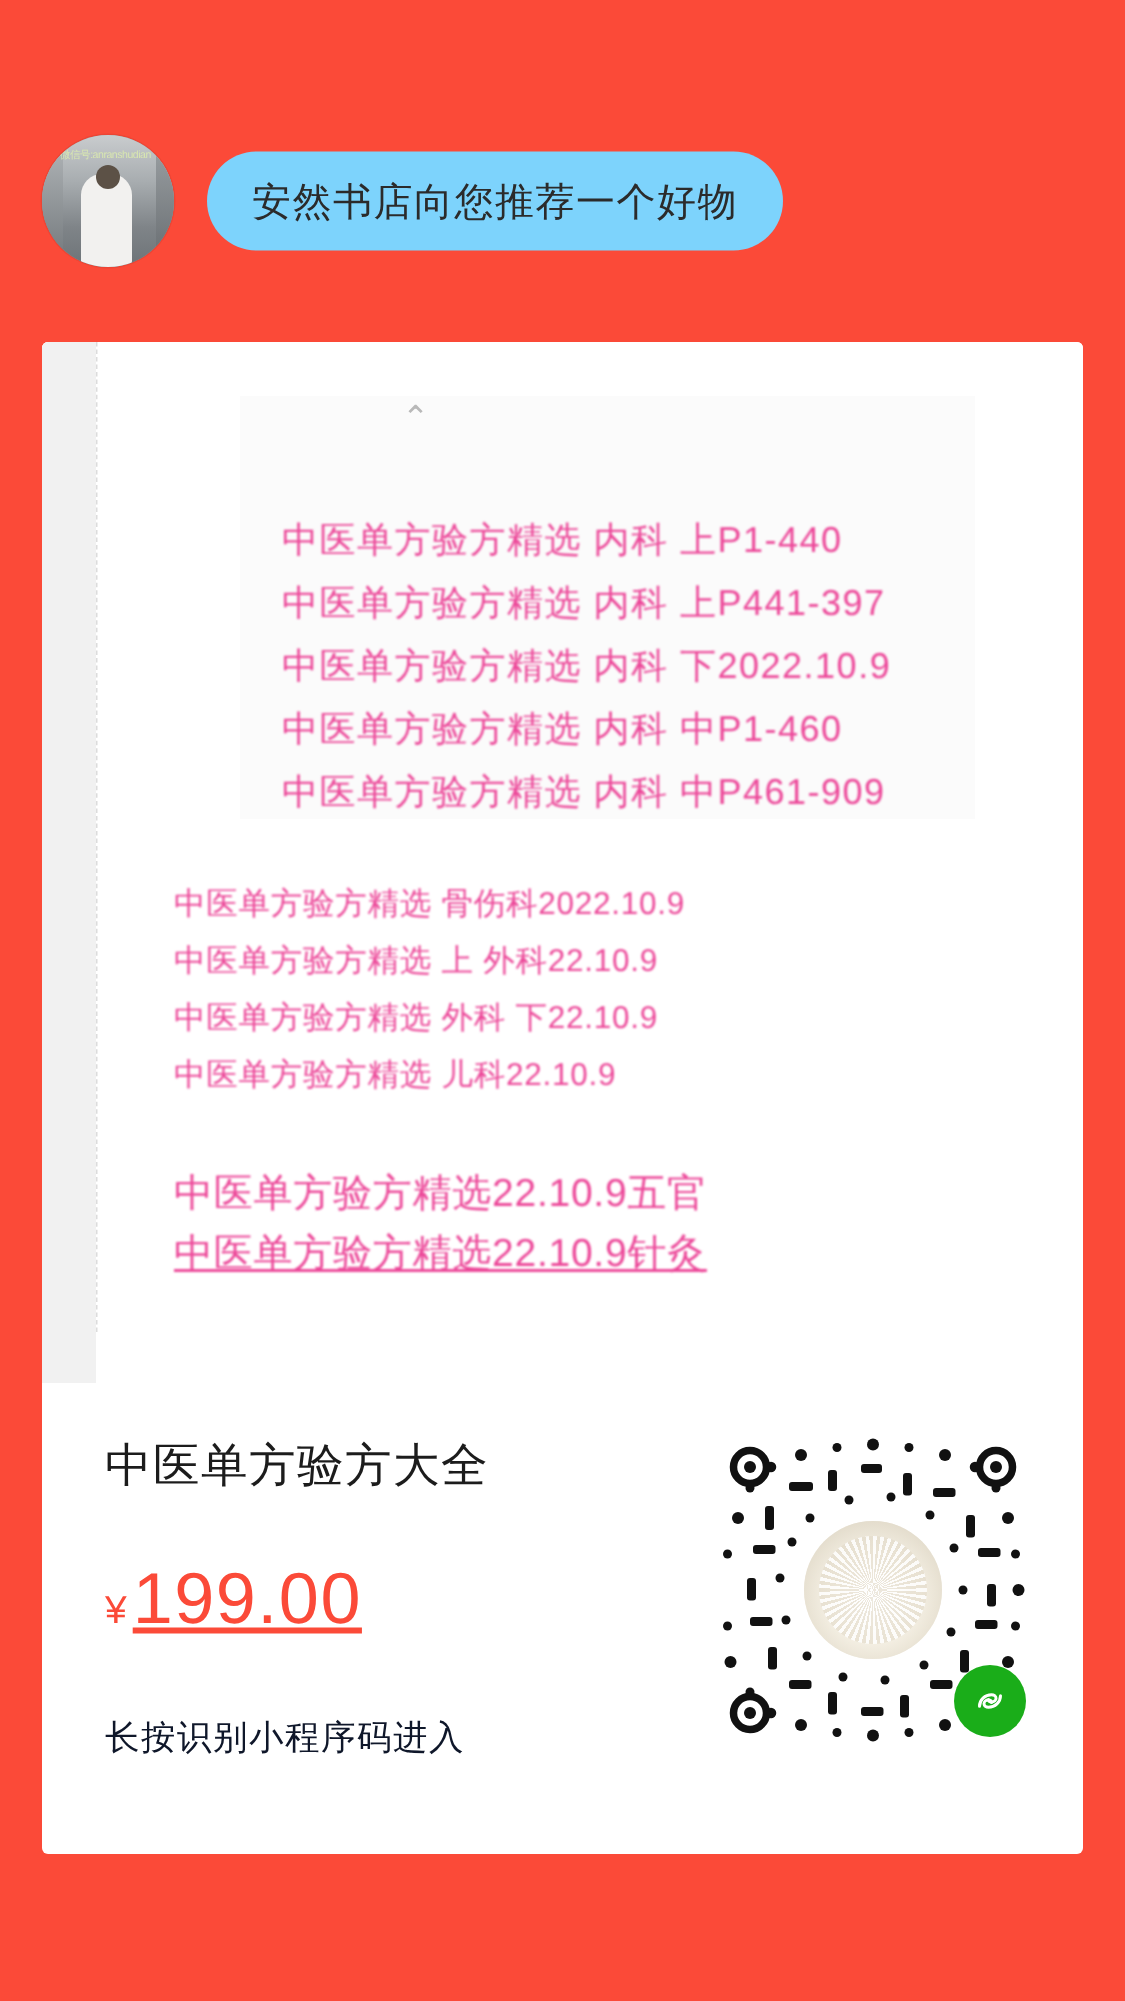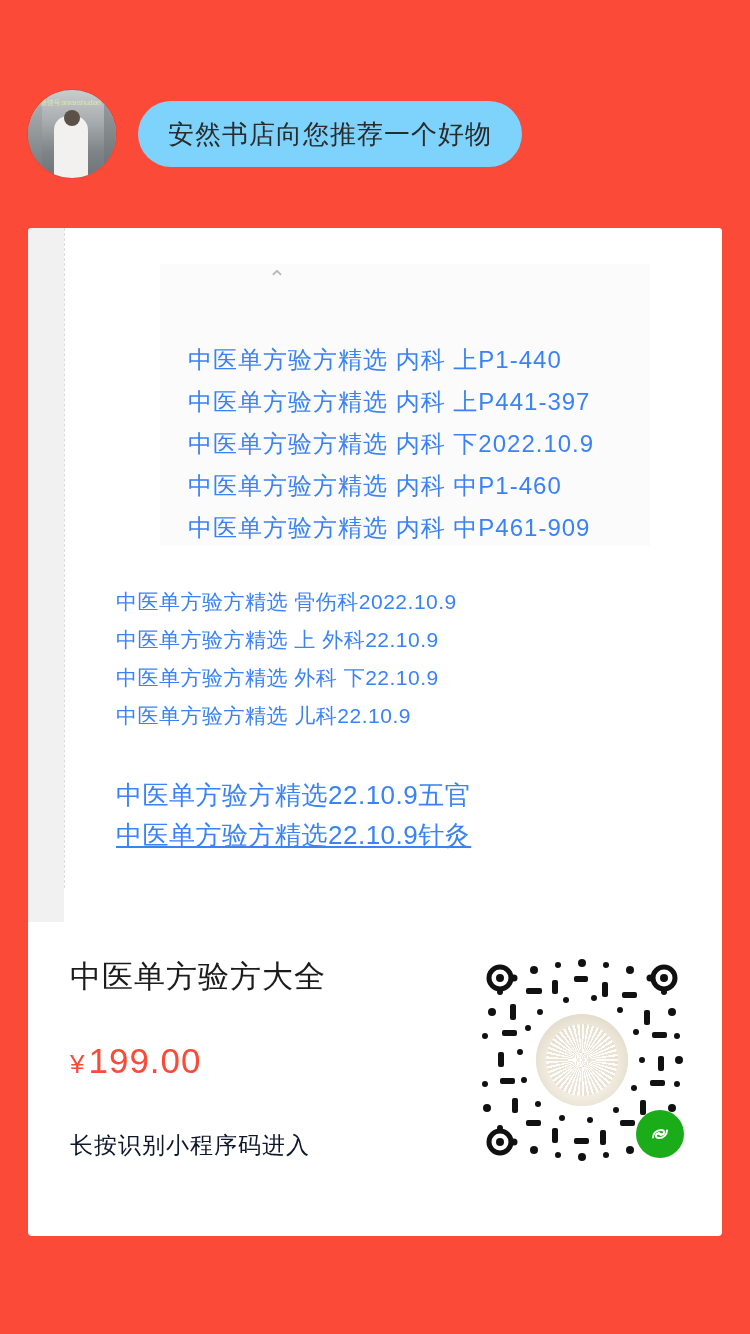--- a/index.html
+++ b/index.html
@@ -155,21 +155,21 @@
   .doc-lines {
     position: absolute;
     left: 0;
     top: 0;
     width: 100%;
     height: 100%;
   }
   .doc-line {
     position: absolute;
     font-family: "Liberation Sans", sans-serif;
-    color: #3b82f6;
+    color: #ec4899;
     white-space: nowrap;
     filter: blur(0.6px);
   }
   .group-a .doc-line { font-size: 24px; letter-spacing: 1px; left: 160px; }
   .group-a .doc-line:nth-child(1) { top: 116px; }
   .group-a .doc-line:nth-child(2) { top: 158px; }
   .group-a .doc-line:nth-child(3) { top: 200px; }
   .group-a .doc-line:nth-child(4) { top: 242px; }
   .group-a .doc-line:nth-child(5) { top: 284px; }
 
@@ -203,22 +203,23 @@
     color: #fb4a38;
     line-height: 1;
     display: flex;
     align-items: baseline;
   }
   .price .symbol {
     font-size: 26px;
     margin-right: 4px;
   }
   .price .amount {
-    font-size: 35px;
+    font-size: 48px;
     letter-spacing: 1px;
+    text-decoration: underline;
   }
   .hint {
     margin-top: 52px;
     font-size: 23px;
     color: #0f172a;
     letter-spacing: 1px;
   }
 
   
   .qr {

